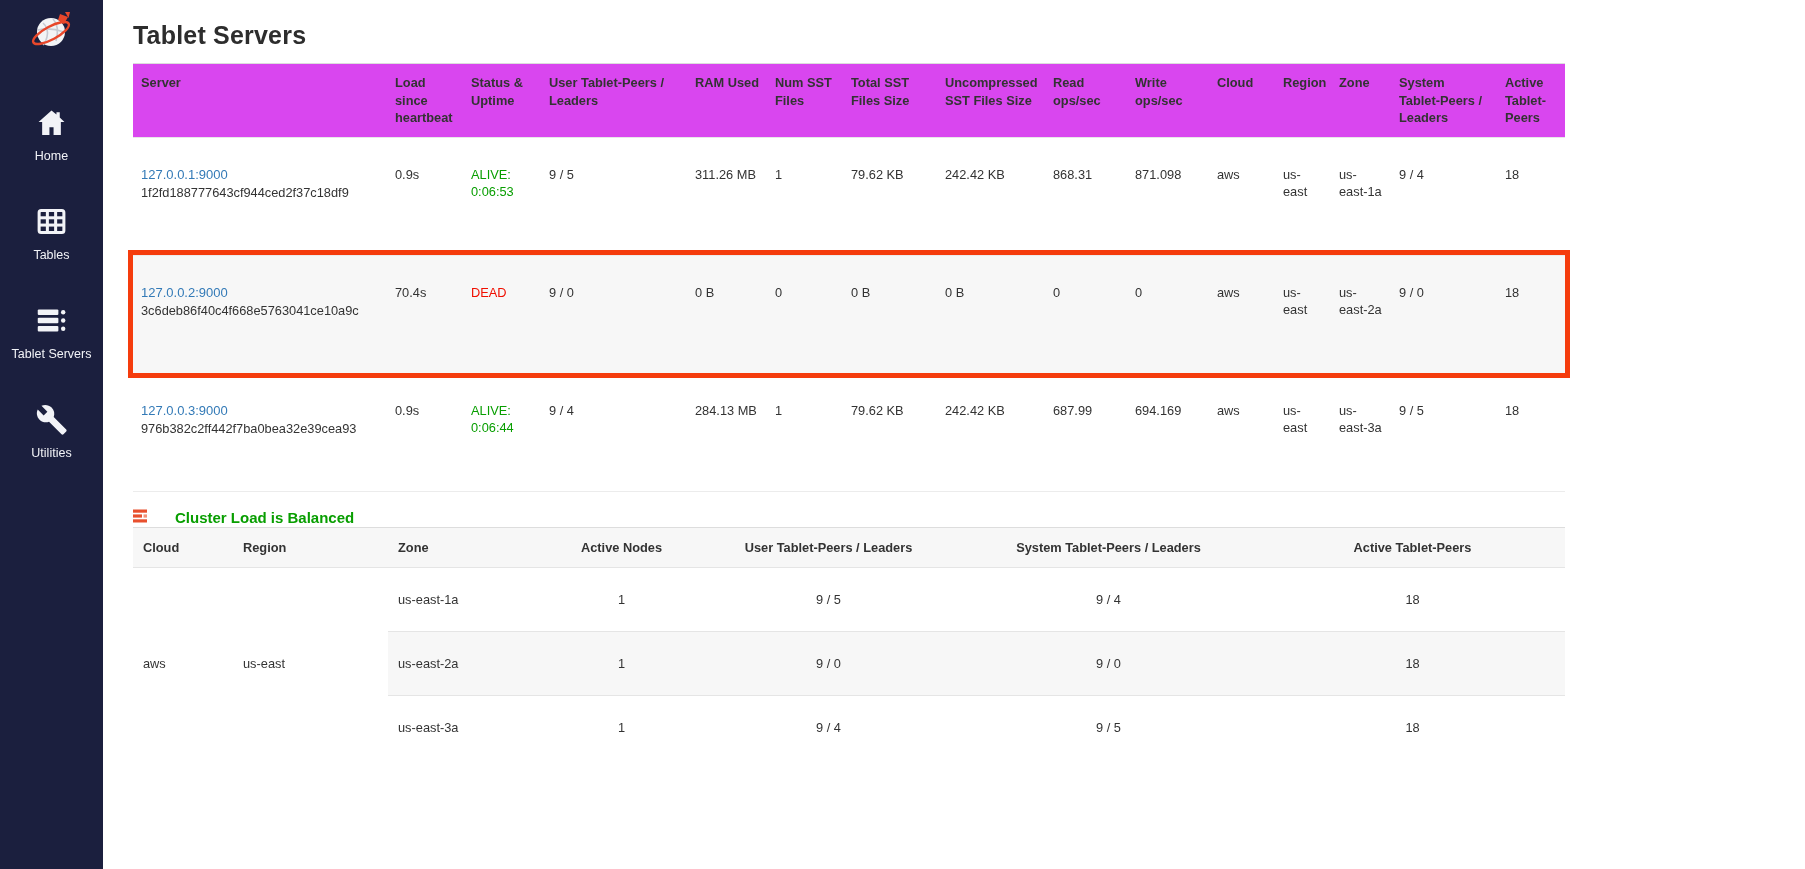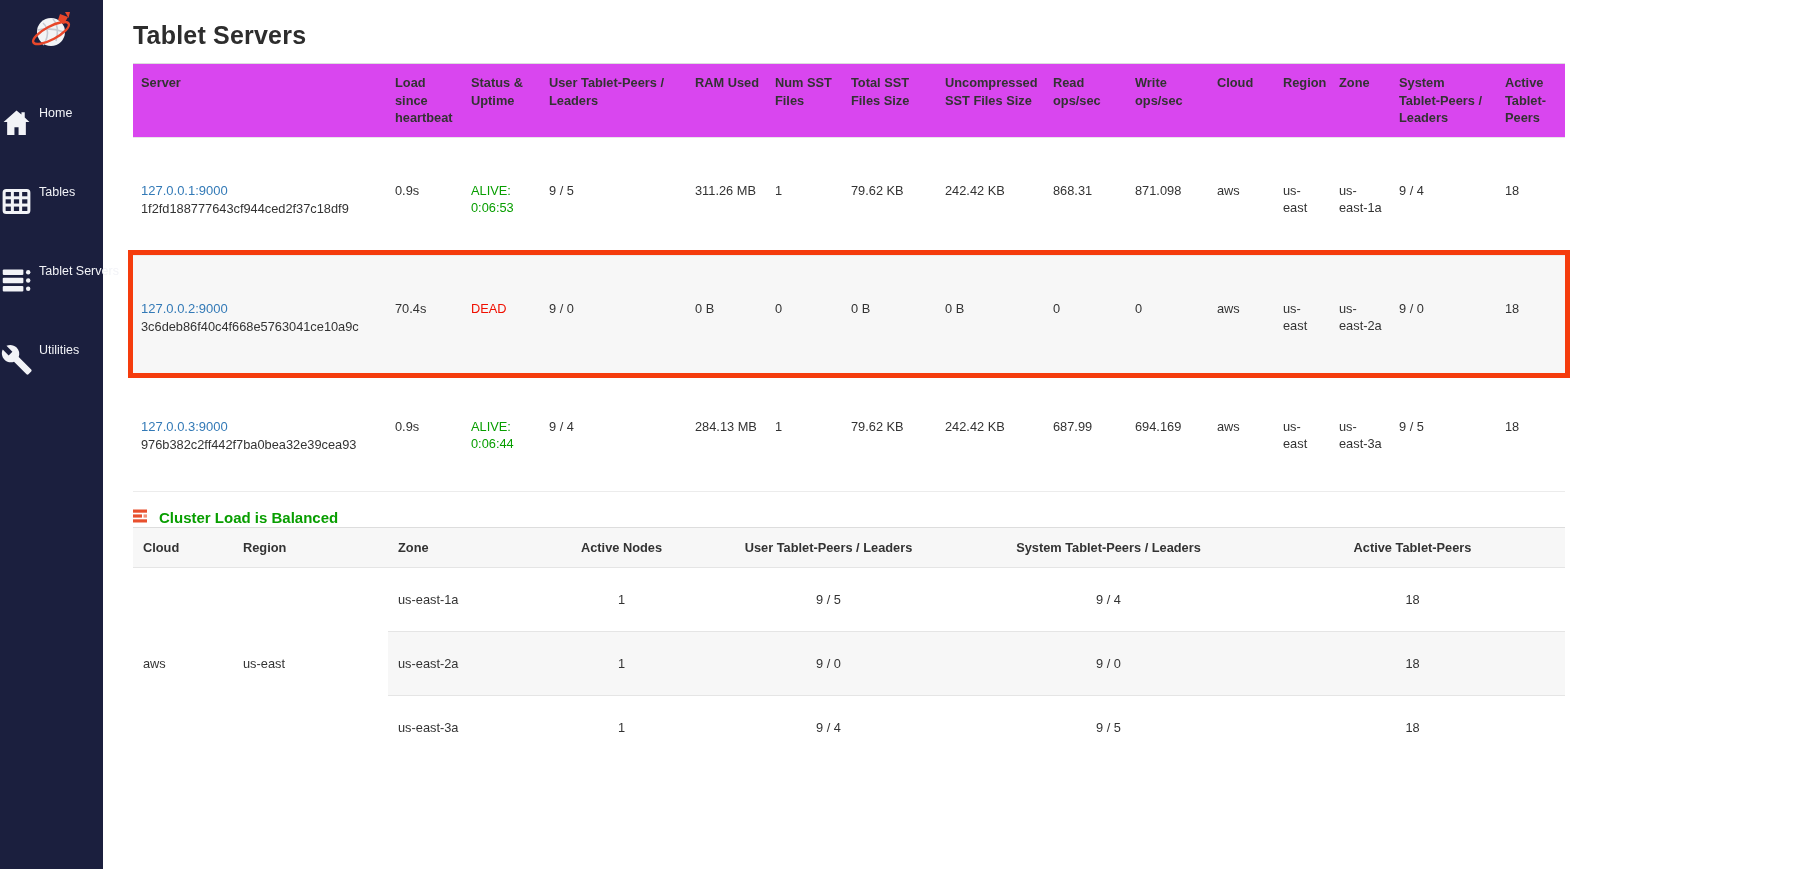--- a/index.html
+++ b/index.html
@@ -17,49 +17,49 @@
     font-family:"Liberation Sans","DejaVu Sans",sans-serif;color:#333;
     position:relative;
   }
   
   .sidebar{
     position:absolute;left:0;top:0;width:103px;height:869px;
     background:var(--sidebar-bg);display:flex;flex-direction:column;align-items:center;
   }
   .logo{margin-top:8px;width:46px;height:46px;}
   .nav{margin-top:52px;display:flex;flex-direction:column;gap:42px;align-items:center;width:100%;}
-  .nav-item{display:flex;flex-direction:row;align-items:flex-start;gap:6px;cursor:pointer;width:100%;}
+  .nav-item{display:flex;flex-direction:column;align-items:center;gap:6px;cursor:pointer;width:100%;}
   .nav-item svg{width:33px;height:33px;}
   .nav-label{color:#f2f3f7;font-size:12.5px;white-space:nowrap;}
   
   .main{position:absolute;left:103px;top:0;right:0;bottom:0;padding:0 0 0 30px;}
   h1.page-title{font-size:25px;font-weight:bold;color:#2d2d2d;margin:21px 0 13px 0;letter-spacing:.2px;}
   h2.section-title{font-size:20px;font-weight:bold;color:#2d2d2d;margin:22px 0 12px 0;}
   table{border-collapse:collapse;table-layout:fixed;width:1432px;}
   
   .servers-table{border-top:1px solid #ddd;}
   .servers-table thead th{
     background:#d946ef;text-align:left;font-size:12.8px;font-weight:bold;color:#333;
     padding:10px 8px;vertical-align:top;line-height:17.5px;height:68px;border-bottom:1px solid #e7e7e7;
   }
   .servers-table tbody td{
     font-size:12.8px;line-height:17.5px;vertical-align:top;
-    padding:44px 8px 10px 8px;height:118px;border-top:1px solid #ececec;
+    padding:28px 8px 10px 8px;height:118px;border-top:1px solid #ececec;
   }
   .servers-table tbody tr:first-child td{border-top:none;}
   .servers-table{border-bottom:1px solid #ececec;}
   tr.row-striped{background:#f7f7f7;}
   tr.dead-row{outline:5px solid var(--highlight-red);}
   a.link{color:var(--link);text-decoration:none;font-size:13px;}
   .uuid{color:#333;margin-top:1px;}
   .alive{color:var(--alive-green);}
   .dead{color:var(--dead-red);}
   
   .note{font-size:13px;color:#3a3a3a;margin-top:40px;}
-  .cluster-status{display:flex;align-items:center;gap:10px;margin-top:17px;}
+  .cluster-status{display:flex;align-items:center;gap:26px;margin-top:17px;}
   .cluster-status svg{width:16px;height:14px;}
   .cluster-status-text{color:var(--alive-green);font-size:15px;font-weight:bold;}
   
   .zones-table{border-top:1px solid #ddd;}
   .zones-table thead th{
     background:#f7f7f7;font-size:12.8px;font-weight:bold;color:#333;
     padding:12px 10px;height:40px;border-bottom:1px solid #e5e5e5;vertical-align:middle;
   }
   .zones-table tbody td{
     font-size:12.8px;height:64px;vertical-align:middle;padding:4px 10px;border-top:1px solid #e5e5e5;

